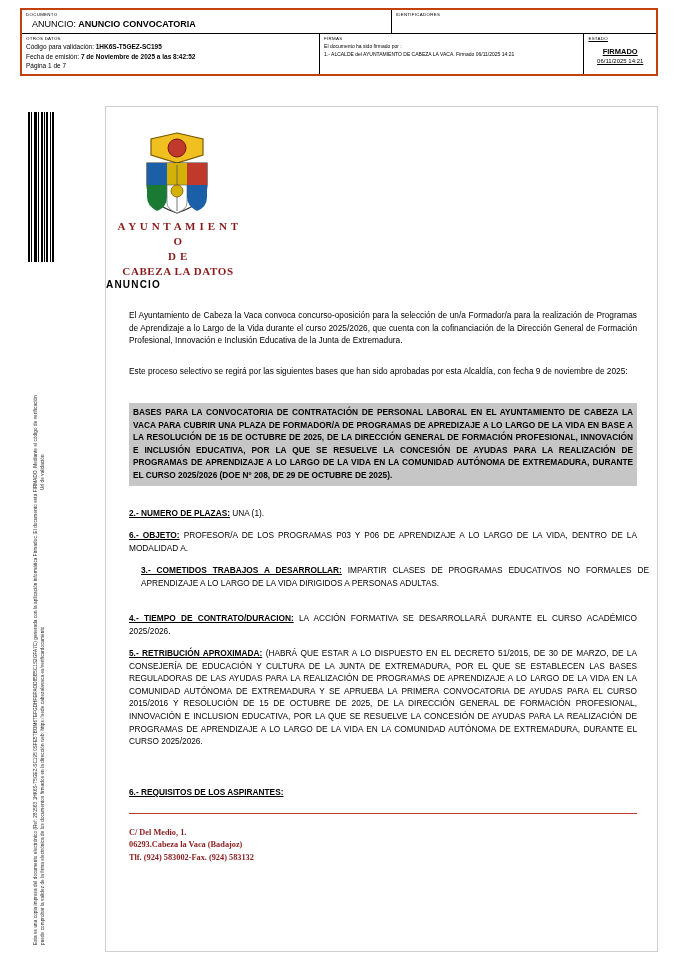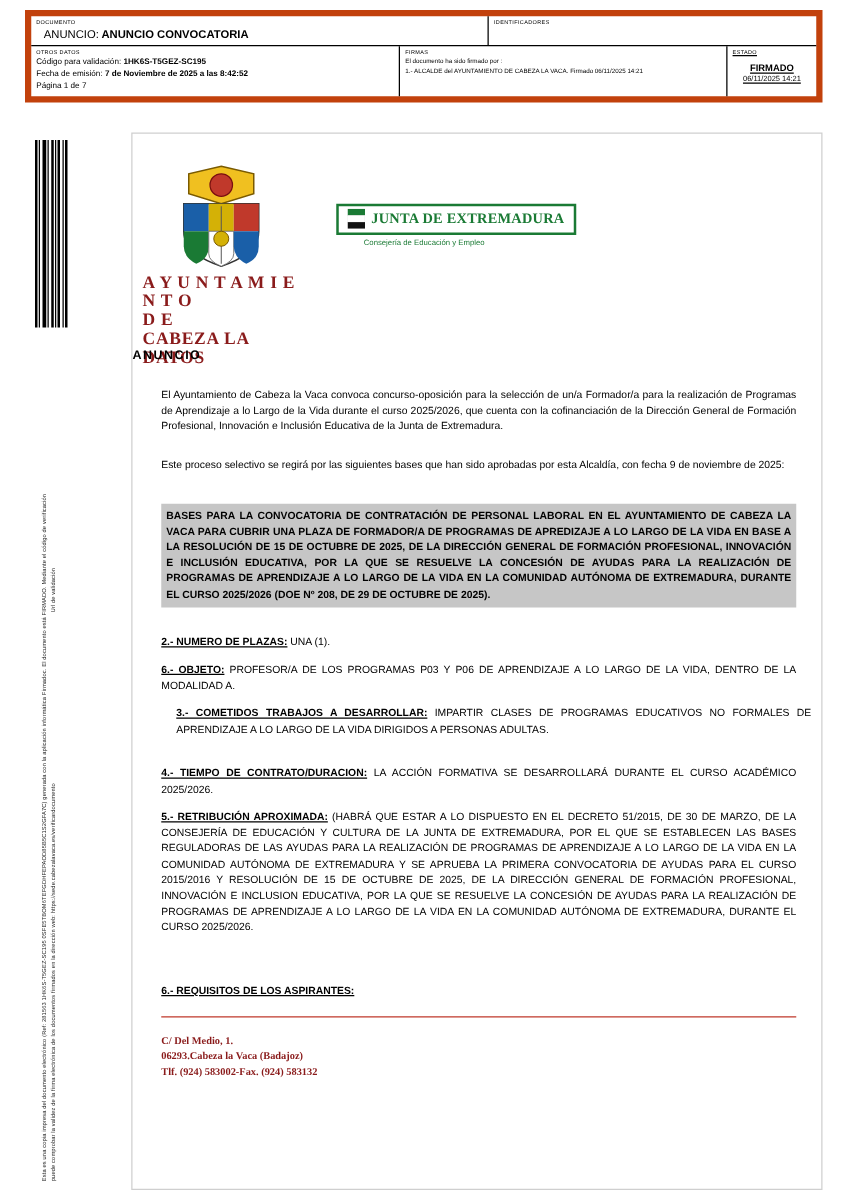--- a/index.html
+++ b/index.html
@@ -18,21 +18,21 @@
     background: #ffffff;
     overflow: hidden;
   }
 
   
   .meta-band {
     position: absolute;
     left: 20px;
     top: 8px;
     width: 638px;
-    border: 5px solid #c2410c;
+    border: 2px solid #c2410c;
     box-sizing: border-box;
   }
   .meta-row {
     display: flex;
     border-bottom: 1px solid #000;
   }
   .meta-row:last-child { border-bottom: none; }
   .meta-cell {
     box-sizing: border-box;
     padding: 2px 4px 3px 4px;
@@ -131,24 +131,25 @@
     width: 84px;
     height: 88px;
   }
   .crest svg { display: block; }
 
   .ayto-text {
     position: absolute;
     left: 8px;
     top: 112px;
     width: 128px;
+    text-align: center;
     color: #8a1b1b;
     font-family: "Liberation Serif", serif;
     font-weight: bold;
-    font-size: 14px;
+    font-size: 11px;
     line-height: 15px;
     letter-spacing: 0.6px;
   }
 
   .junta-box {
     position: absolute;
     left: 163px;
     top: 56px;
     width: 212px;
   }
@@ -337,35 +338,20 @@
         <circle cx="42" cy="62" r="6" fill="#d4b106" stroke="#7a5a00" stroke-width="0.8"></circle>
       </svg>
     </div>
 
     <div class="ayto-text">
       <div>A Y U N T A M I E N T O</div>
       <div>D E</div>
       <div>CABEZA LA DATOS</div>
     </div>
 
-    <div class="junta-box">
-      <div class="junta-logo">
-        <div class="junta-logo-inner">
-          <span class="junta-flag">
-            <svg width="14" height="16" viewBox="0 0 14 16">
-              <rect x="0" y="0" width="14" height="5.3" fill="#1a7a34"></rect>
-              <rect x="0" y="5.3" width="14" height="5.4" fill="#ffffff" stroke="#ccc" stroke-width="0.3"></rect>
-              <rect x="0" y="10.7" width="14" height="5.3" fill="#111111"></rect>
-            </svg>
-          </span>
-          <span class="junta-name">JUNTA DE EXTREMADURA</span>
-        </div>
-      </div>
-      <div class="junta-sub">Consejería de Educación y Empleo</div>
-    </div>
 
     <div class="anuncio-title">ANUNCIO</div>
 
     <div class="para p1">El Ayuntamiento de Cabeza la Vaca convoca concurso-oposición para la selección de un/a Formador/a para la realización de Programas de Aprendizaje a lo Largo de la Vida durante el curso 2025/2026, que cuenta con la cofinanciación de la Dirección General de Formación Profesional, Innovación e Inclusión Educativa de la Junta de Extremadura.</div>
     <div class="para p2">Este proceso selectivo se regirá por las siguientes bases que han sido aprobadas por esta Alcaldía, con fecha 9 de noviembre de 2025:</div>
 
     <div class="highlight">BASES PARA LA CONVOCATORIA DE CONTRATACIÓN DE PERSONAL LABORAL EN EL AYUNTAMIENTO DE CABEZA LA VACA PARA CUBRIR UNA PLAZA DE FORMADOR/A DE PROGRAMAS DE APREDIZAJE A LO LARGO DE LA VIDA  EN BASE A LA RESOLUCIÓN DE 15 DE OCTUBRE DE 2025, DE LA DIRECCIÓN GENERAL DE FORMACIÓN PROFESIONAL, INNOVACIÓN E INCLUSIÓN EDUCATIVA, POR LA QUE SE RESUELVE LA CONCESIÓN DE AYUDAS PARA LA REALIZACIÓN DE PROGRAMAS DE APRENDIZAJE A LO LARGO DE LA VIDA EN LA COMUNIDAD AUTÓNOMA DE EXTREMADURA, DURANTE EL CURSO 2025/2026 (DOE Nº 208, DE 29 DE OCTUBRE DE 2025).</div>
 
     <div class="clause c1">
       <span class="u">2.- NUMERO DE PLAZAS:</span><span> UNA (1).</span>

